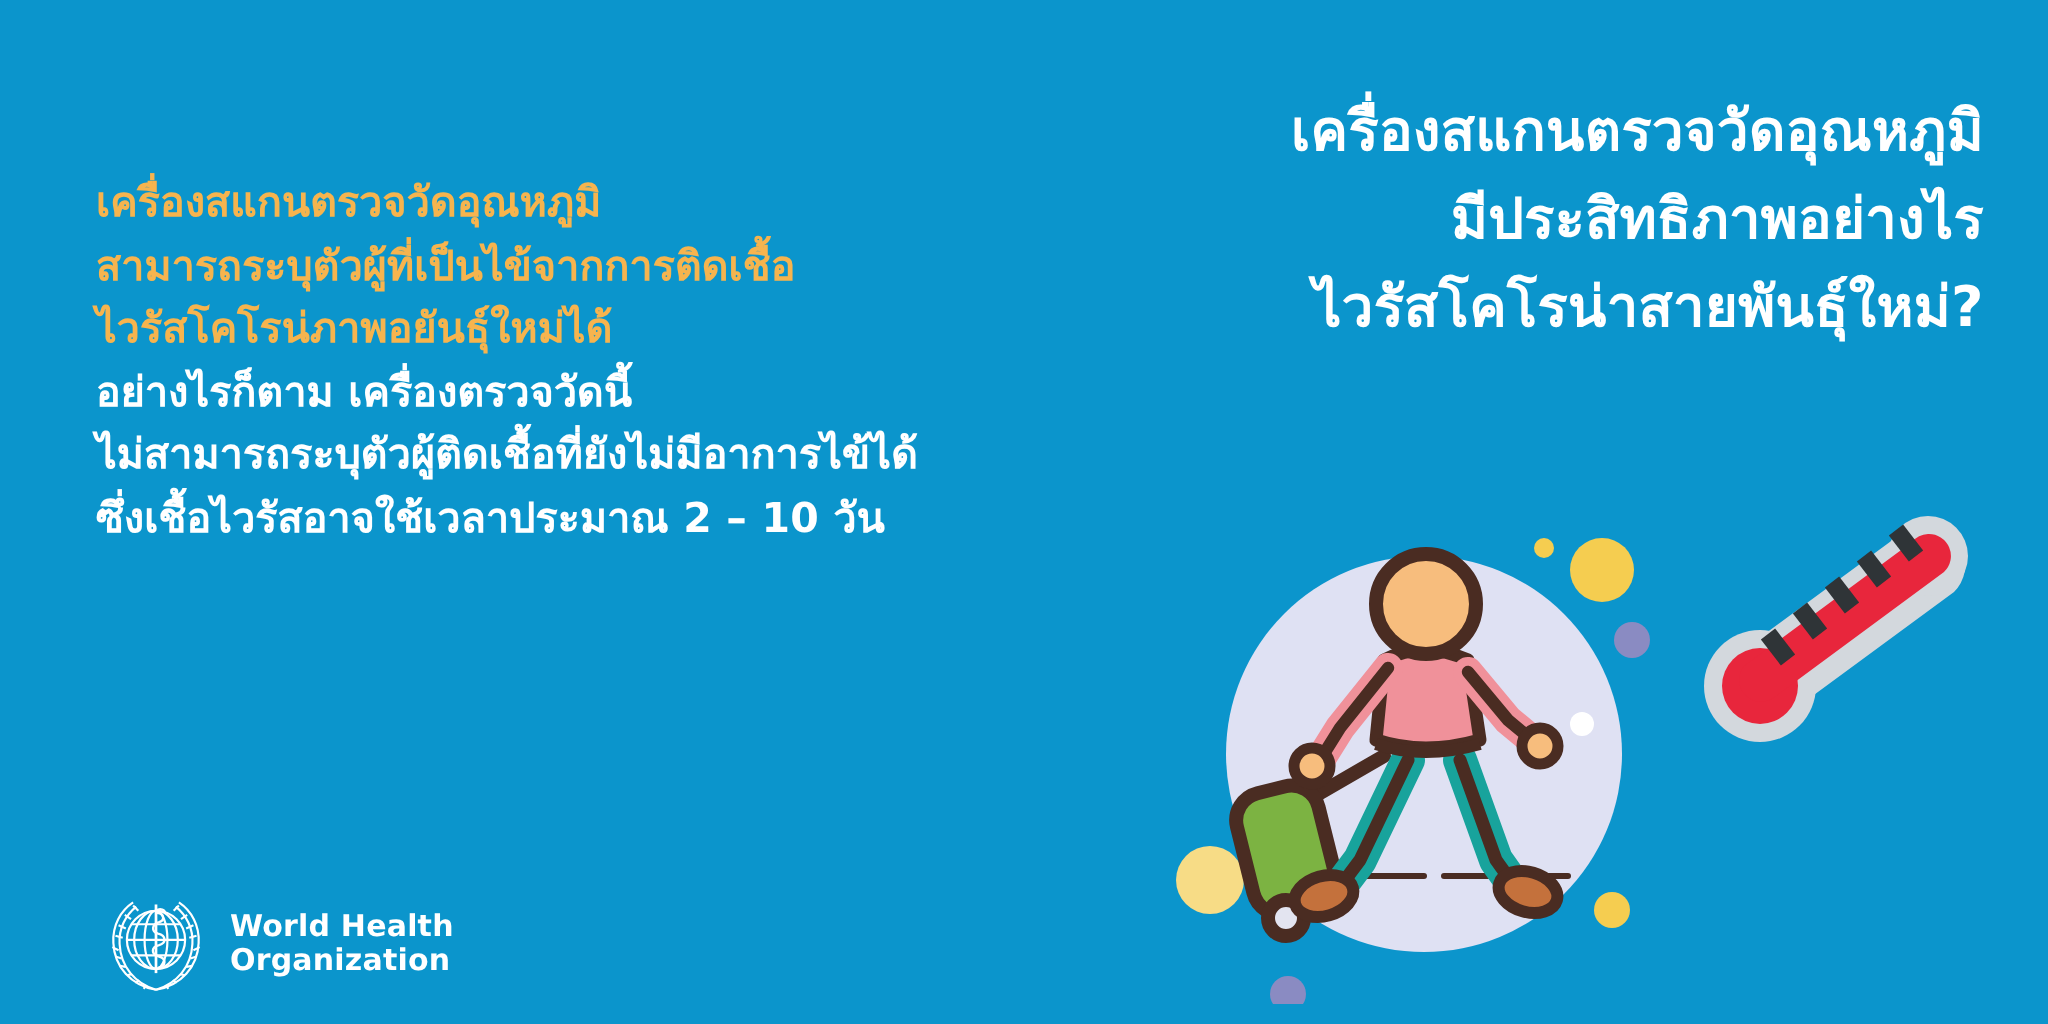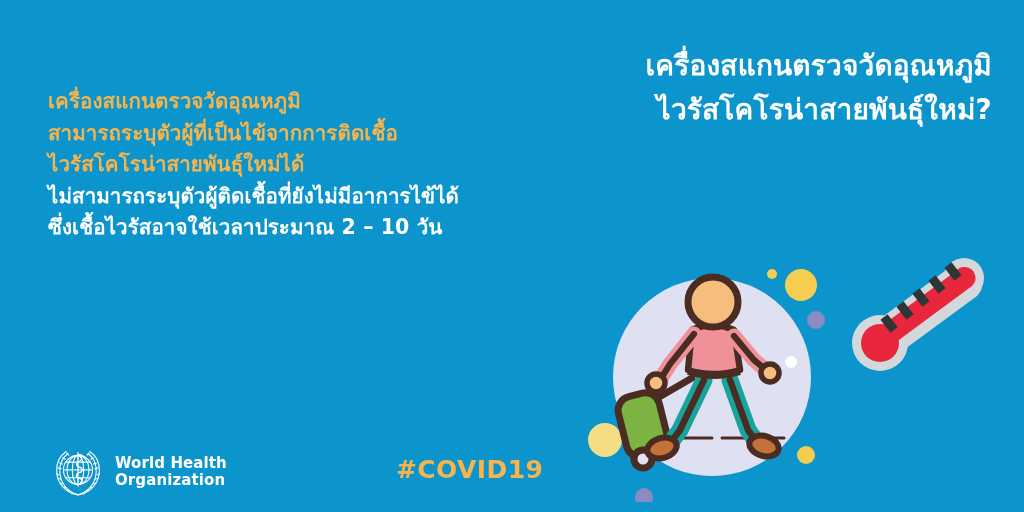--- a/index.html
+++ b/index.html
@@ -97,27 +97,29 @@
   .art-traveller svg, .art-thermometer svg { display: block; width: 100%; height: 100%; }
 </style>
 </head>
 <body>
 
 <div class="poster">
 
   <div class="body-copy">
     <div class="body-line accent">เครื่องสแกนตรวจวัดอุณหภูมิ</div>
     <div class="body-line accent">สามารถระบุตัวผู้ที่เป็นไข้จากการติดเชื้อ</div>
-    <div class="body-line accent">ไวรัสโคโรน่าสายพันธุ์ใหม่ได้</div>
+    <div class="body-line accent">ไวรัสโคโรน่ภาพอยันธุ์ใหม่ได้</div>
+    <div class="body-line plain">อย่างไรก็ตาม เครื่องตรวจวัดนี้</div>
     <div class="body-line plain">ไม่สามารถระบุตัวผู้ติดเชื้อที่ยังไม่มีอาการไข้ได้</div>
     <div class="body-line plain">ซึ่งเชื้อไวรัสอาจใช้เวลาประมาณ 2 – 10 วัน</div>
   </div>
 
   <div class="headline">
     <div class="headline-line">เครื่องสแกนตรวจวัดอุณหภูมิ</div>
+    <div class="headline-line">มีประสิทธิภาพอย่างไร</div>
     <div class="headline-line">ไวรัสโคโรน่าสายพันธุ์ใหม่?</div>
   </div>
 
   <div class="who-logo">
     <span class="who-emblem">
       <svg viewBox="0 0 100 100" aria-hidden="true">
         <g fill="none" stroke="#ffffff" stroke-width="2.1">
 
           <path d="M50 94 C26 90 10 72 9 49 C8 32 16 18 28 10"></path>
           <path d="M50 94 C30 88 16 72 15 50 C14 35 21 22 31 14"></path>
@@ -142,21 +144,20 @@
           <path d="M50 18 c4 -3 9 -1 9 3" stroke-width="2.1"></path>
         </g>
       </svg>
     </span>
     <span class="who-words">
       <div>World Health</div>
       <div>Organization</div>
     </span>
   </div>
 
-  <div class="hashtag">#COVID19</div>
 
   <div class="art-traveller">
     <svg viewBox="0 0 248 250" aria-hidden="true">
 
       <circle cx="124" cy="125" r="99" fill="#dfe1f3"></circle>
 
       <circle cx="213" cy="33" r="16" fill="#f5cd50"></circle>
       <circle cx="184" cy="22" r="5" fill="#f5cd50"></circle>
       <circle cx="228" cy="68" r="9" fill="#8a8bc2"></circle>
       <circle cx="203" cy="110" r="6" fill="#ffffff"></circle>

